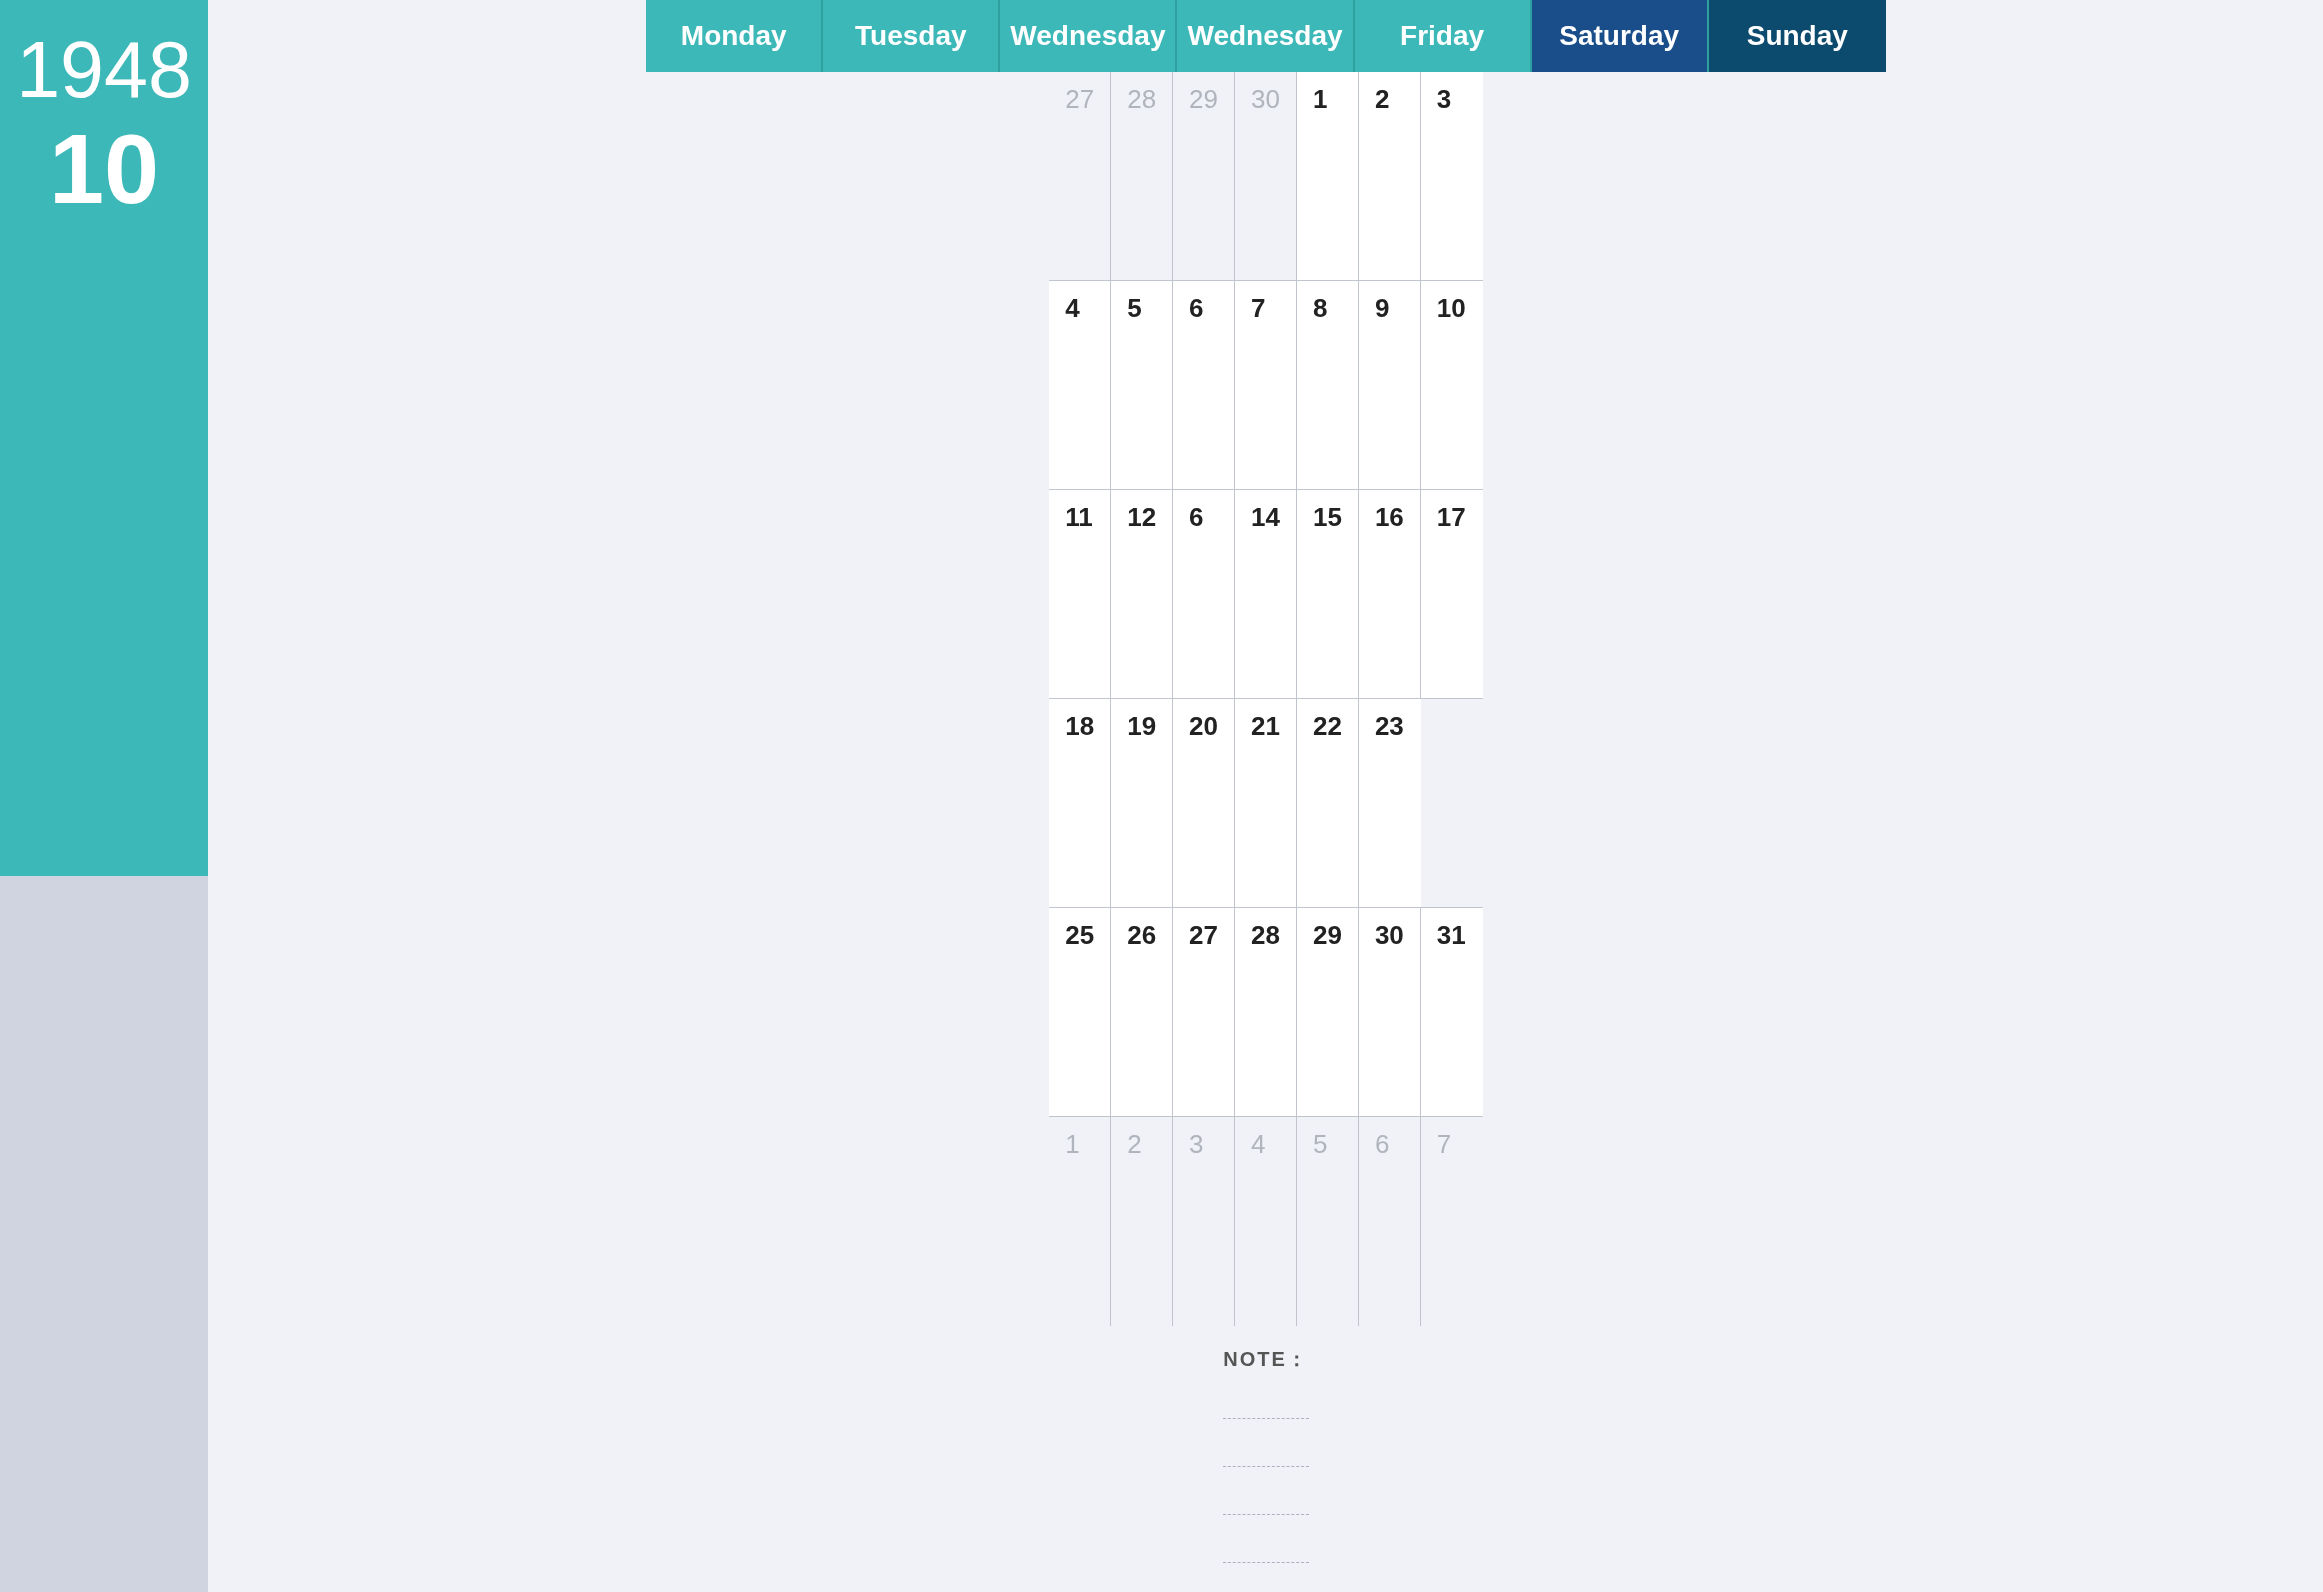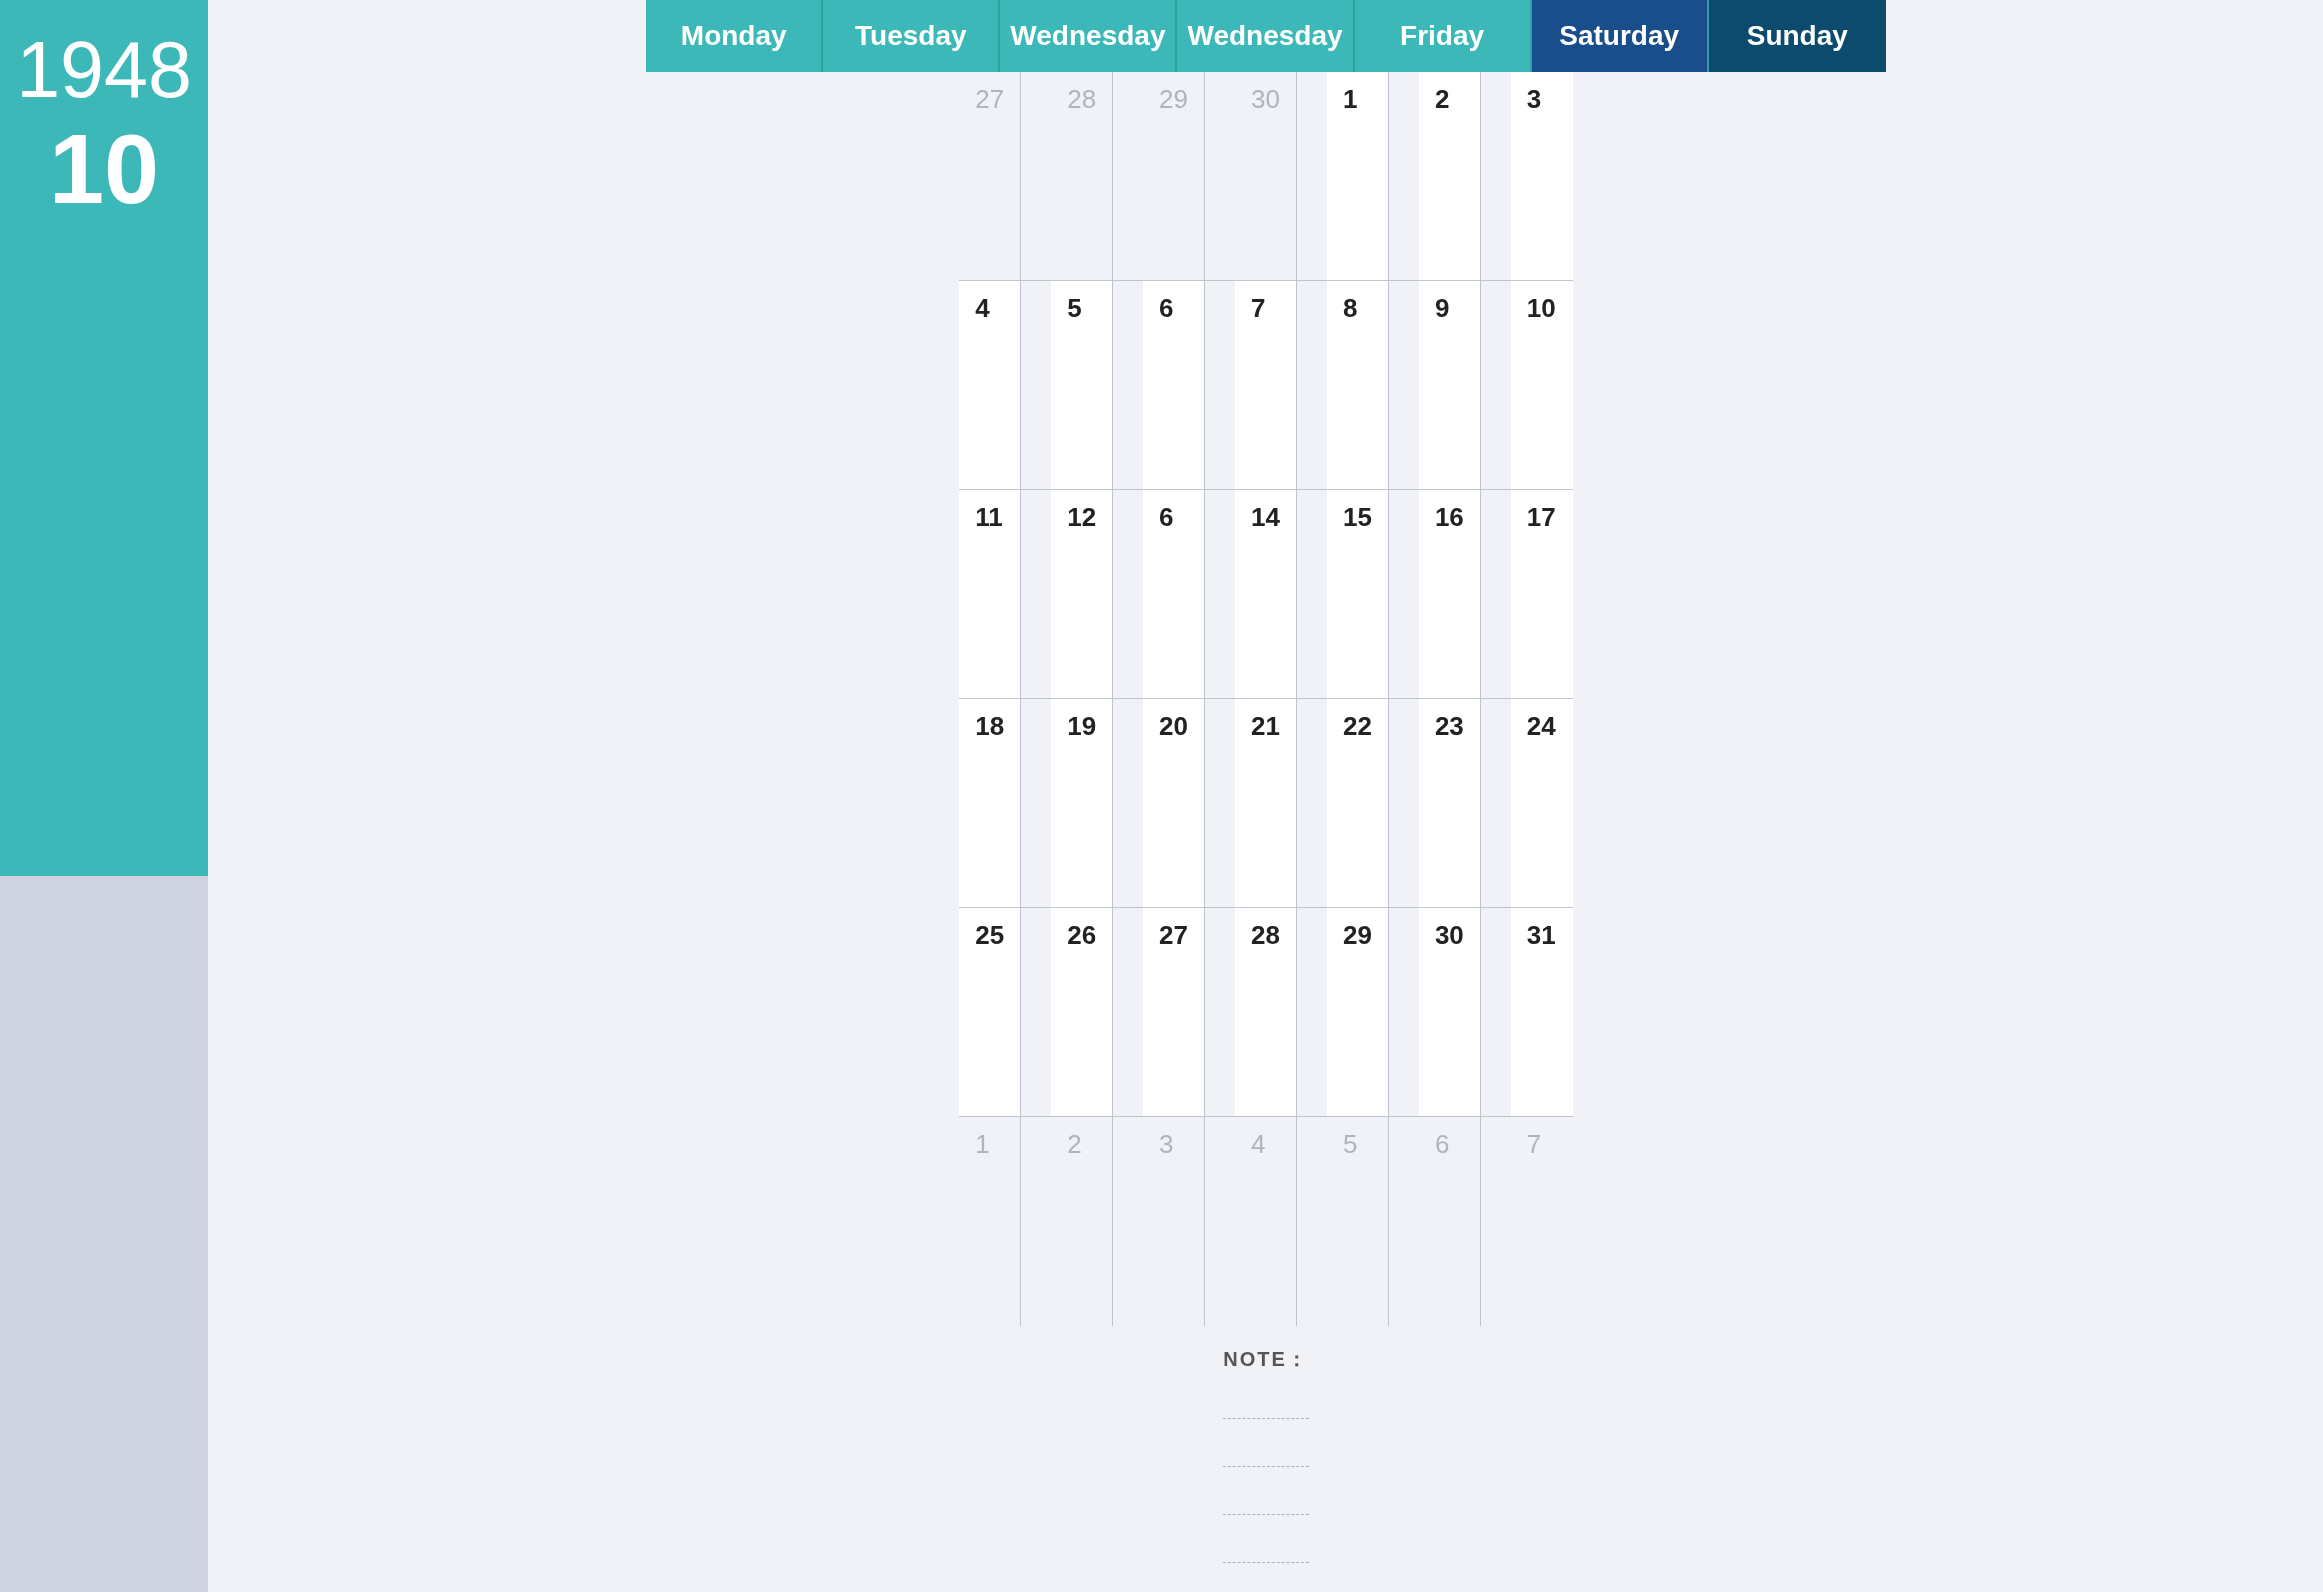--- a/index.html
+++ b/index.html
@@ -83,21 +83,20 @@
     .calendar-grid {
       flex: 1;
       display: grid;
       grid-template-rows: repeat(6, 1fr);
     }
 
     .calendar-row {
       display: grid;
       grid-template-columns: repeat(7, 1fr);
       border-bottom: 1px solid #c0c4cc;
-      gap: 30px;
     }
 
     .calendar-row:last-child {
       border-bottom: none;
     }
 
     .calendar-cell {
       border-right: 1px solid #c0c4cc;
       padding: 12px 16px;
       background: white;
@@ -197,21 +196,20 @@
         <div class="calendar-cell"><span class="day-number">16</span></div>
         <div class="calendar-cell"><span class="day-number">17</span></div>
       </div>
       <div class="calendar-row">
         <div class="calendar-cell"><span class="day-number">18</span></div>
         <div class="calendar-cell"><span class="day-number">19</span></div>
         <div class="calendar-cell"><span class="day-number">20</span></div>
         <div class="calendar-cell"><span class="day-number">21</span></div>
         <div class="calendar-cell"><span class="day-number">22</span></div>
         <div class="calendar-cell"><span class="day-number">23</span></div>
-        <div class="calendar-cell"><span class="day-number">24</span></div>
       </div>
       <div class="calendar-row">
         <div class="calendar-cell"><span class="day-number">25</span></div>
         <div class="calendar-cell"><span class="day-number">26</span></div>
         <div class="calendar-cell"><span class="day-number">27</span></div>
         <div class="calendar-cell"><span class="day-number">28</span></div>
         <div class="calendar-cell"><span class="day-number">29</span></div>
         <div class="calendar-cell"><span class="day-number">30</span></div>
         <div class="calendar-cell"><span class="day-number">31</span></div>
       </div>

